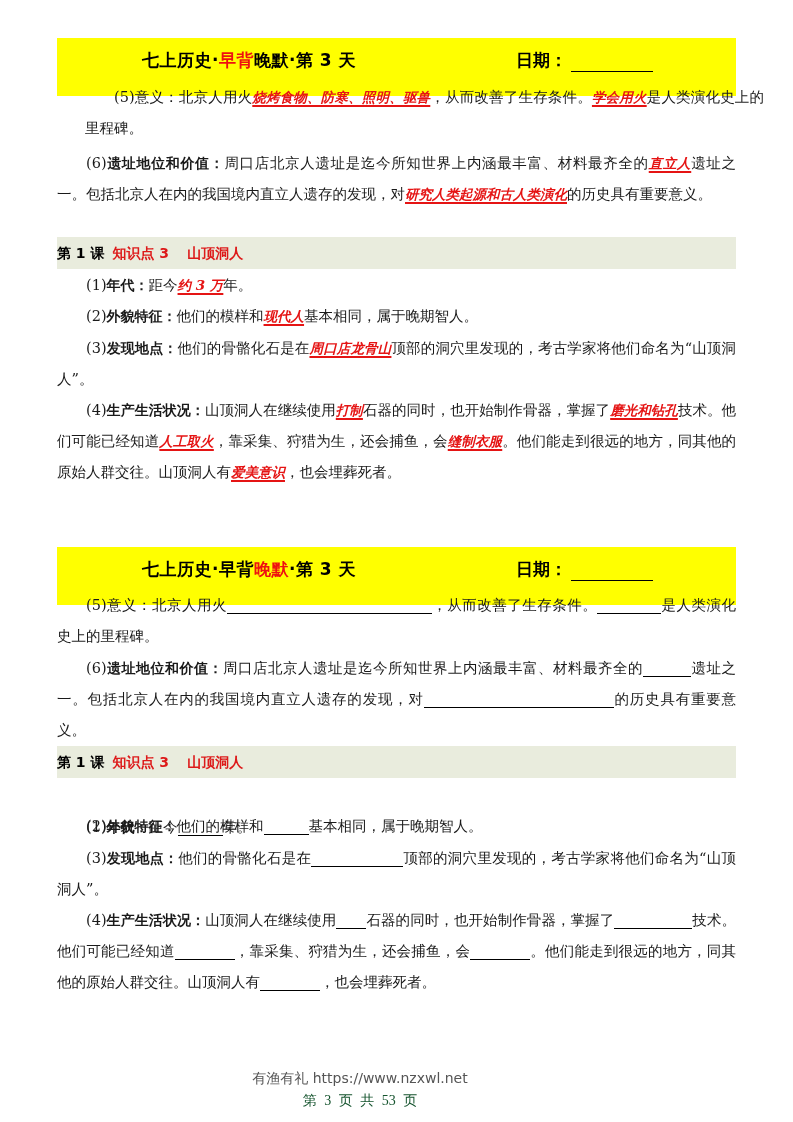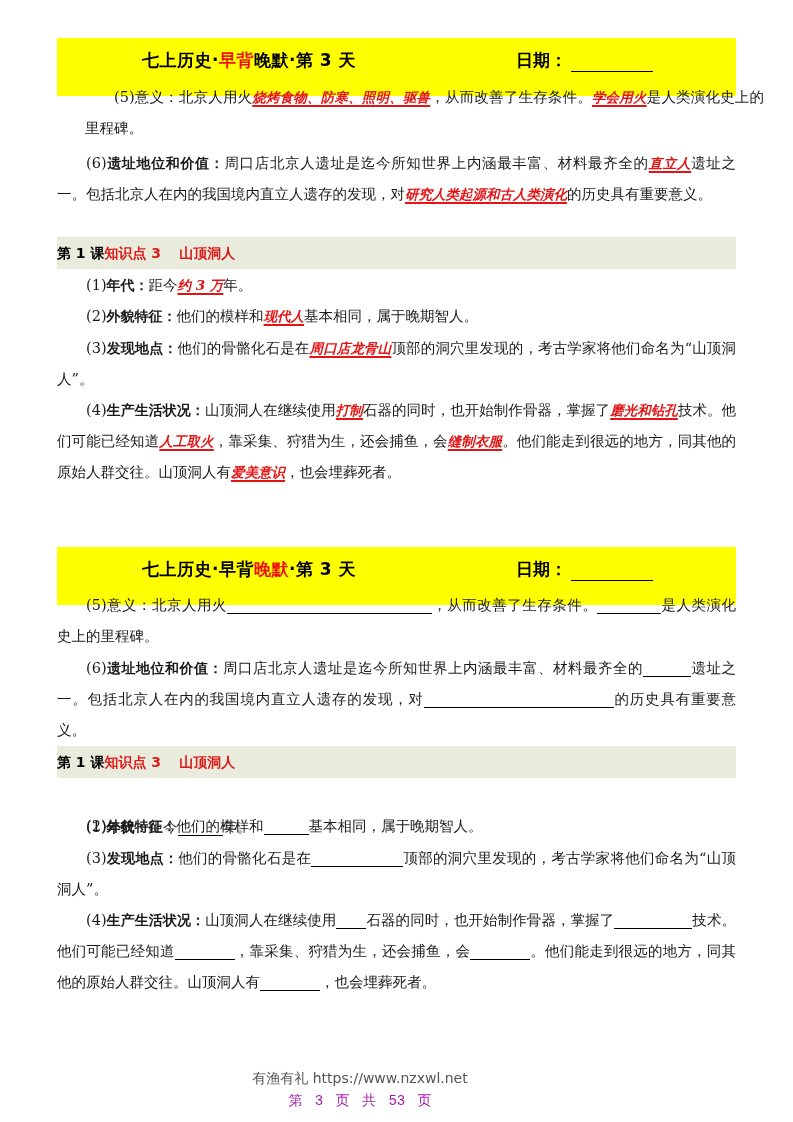--- a/index.html
+++ b/index.html
@@ -38,28 +38,28 @@
     display: inline-block; border-bottom: 1.6px solid #000;
     height: 18px; vertical-align: -4px;
   }
   .sec-head {
     position: absolute; left: 0; width: 679px; height: 32px;
     background: #e9ecdd;
     font-family: "DejaVu Sans", "Liberation Sans", sans-serif;
     font-weight: bold; font-size: 14px; line-height: 32px;
   }
   .sec-head .lesson { color: #000; }
-  .sec-head .point { color: #dd1a1a; margin-left: 0; text-align: right; }
+  .sec-head .point { color: #dd1a1a; margin-left: 8px; text-align: right; }
   .sec-head .topic { color: #dd1a1a; margin-left: 18px; }
   .footer {
     position: absolute; left: 0; width: 720px; text-align: center;
     font-size: 14px; color: #555;
   }
   .footer .site { font-family: "DejaVu Sans", "Liberation Sans", sans-serif; top: 1070px; }
-  .footer.pg { font-family: Liberation Mono, monospace; color: #a21caf; word-spacing: 4px; }
+  .footer.pg { font-family: Liberation Serif, serif; color: #14532d; word-spacing: 4px; }
 </style>
 </head>
 <body>
 
 <div class="page">
 
   <div class="title-bar" style="top:38px;">
     <span class="title"><span>七上历史·</span><span class="red">早背</span><span>晚默</span><span>·第 3 天</span></span>
     <span class="date"><span>日期：</span><span class="date-blank"></span></span>
   </div>

